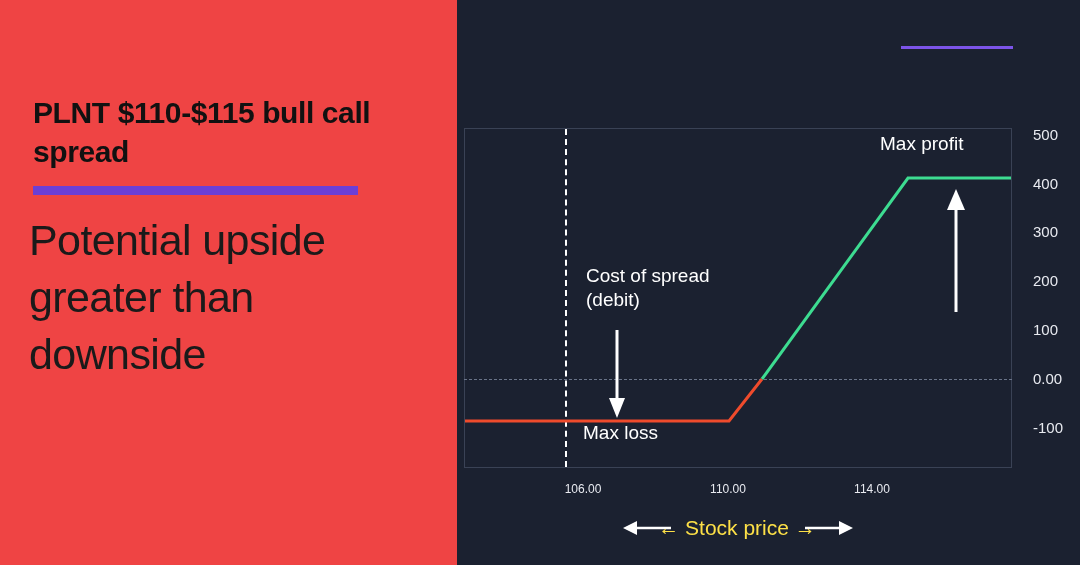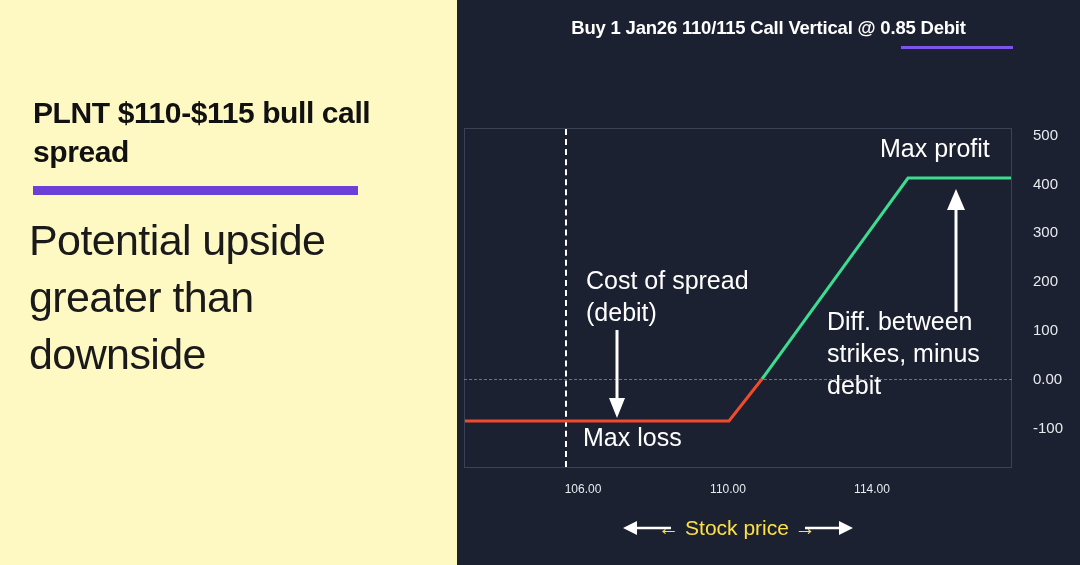--- a/index.html
+++ b/index.html
@@ -6,21 +6,21 @@
   body{
     width:1080px;height:565px;overflow:hidden;
     font-family:"Liberation Sans","DejaVu Sans",sans-serif;
     background:#ffffff;
   }
   #root{position:relative;width:1080px;height:565px;}
 
   
   .left-panel{
     position:absolute;left:0;top:0;width:457px;height:565px;
-    background:#fef9c3;
+    background:#ef4444;
   }
   .kicker{
     position:absolute;left:33px;top:93px;width:400px;
     font-size:30px;font-weight:bold;line-height:1.3;
     color:#111111;letter-spacing:-0.4px;
   }
   .purple-rule{
     position:absolute;left:33px;top:186px;width:325px;height:9px;
     background:#6c3fd6;
   }
@@ -80,42 +80,41 @@
     position:absolute;color:#e8eaf0;font-size:12px;
     top:482px;white-space:nowrap;transform:translateX(-50%);
   }
   .x-axis-title{
     position:absolute;left:0;top:516px;width:560px;text-align:center;
     color:#fde047;font-size:21px;white-space:nowrap;
   }
 
   
   .anno{
-    position:absolute;color:#ffffff;font-size:25px;line-height:1.28;
+    position:absolute;color:#ffffff;font-size:19px;line-height:1.28;
     white-space:pre-line;
   }
   .anno-cost{left:129px;top:264px;}
   .anno-maxloss{left:126px;top:421px;text-align:center;}
   .anno-maxprofit{left:423px;top:132px;}
   .anno-diff{left:370px;top:305px;width:180px;}
 </style>
 </head>
 <body>
 
 <div id="root">
 
   <div class="left-panel">
     <div class="kicker">PLNT $110-$115 bull call spread</div>
     <div class="purple-rule"></div>
     <div class="headline">Potential upside greater than downside</div>
   </div>
 
   <div class="right-panel">
 
-    <div class="chart-title">Buy 1 Jan26 110/115 Call Vertical @ 0.85 Debit</div>
     <div class="title-accent"></div>
 
     <div class="plot-frame"></div>
     <div class="zero-line"></div>
     <div class="price-marker"></div>
 
     <svg class="payoff-svg" viewBox="0 0 623 565" xmlns="http://www.w3.org/2000/svg">
 
       <polyline fill="none" stroke="#ef4b2c" stroke-width="3" points="8,421 272,421 305,379"></polyline>
 
@@ -138,23 +137,20 @@
       <g>
         <line x1="348" y1="528" x2="390" y2="528" stroke="#ffffff" stroke-width="2.5"></line>
         <polygon points="396,528 382,521 382,535" fill="#ffffff"></polygon>
       </g>
     </svg>
 
     <div class="anno anno-cost">Cost of spread
 (debit)</div>
     <div class="anno anno-maxloss">Max loss</div>
     <div class="anno anno-maxprofit">Max profit</div>
-    <div class="anno anno-diff">Diff. between
-strikes, minus
-debit</div>
 
     <div class="y-label" style="top:126px;">500</div>
     <div class="y-label" style="top:175px;">400</div>
     <div class="y-label" style="top:223px;">300</div>
     <div class="y-label" style="top:272px;">200</div>
     <div class="y-label" style="top:321px;">100</div>
     <div class="y-label" style="top:370px;">0.00</div>
     <div class="y-label" style="top:419px;">-100</div>
 
     <div class="x-label" style="left:126px;">106.00</div>

